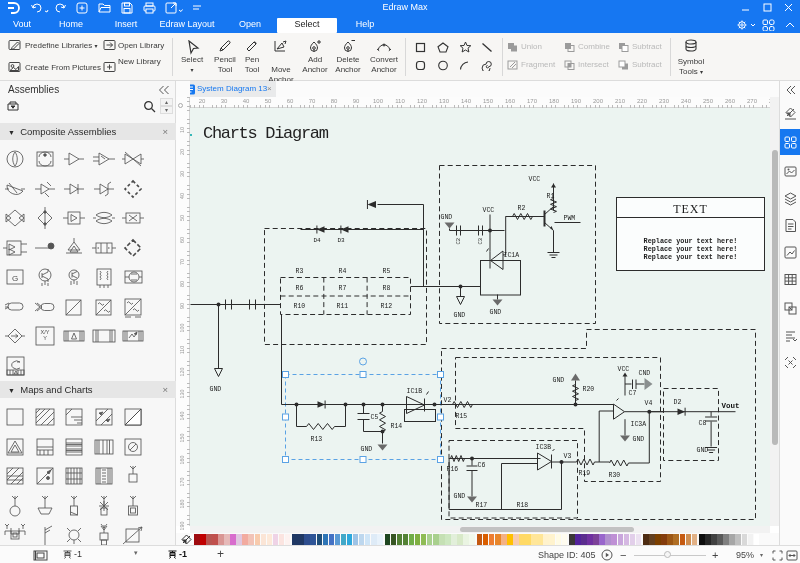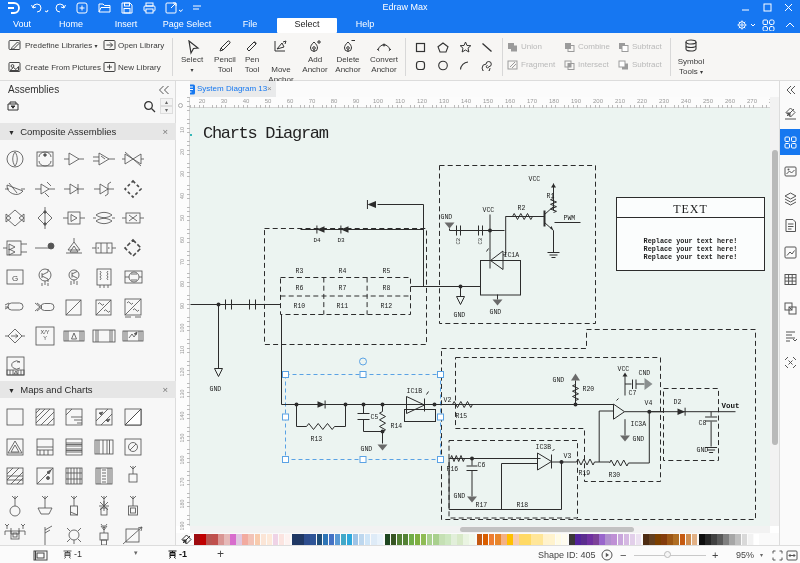--- a/index.html
+++ b/index.html
@@ -262,22 +262,22 @@
   <svg class="abs" style="left:784px;top:3px" width="10" height="9" viewBox="0 0 10 9">
       <path d="M1 1 L8 8 M8 1 L1 8" stroke="#fff"></path>
     </svg>
 </div>
 
 <div class="abs" id="menubar">
   <div class="abs" style="left:277px;top:2px;width:60px;height:15px;background:#fff;border-radius:1px"></div>
   <div class="mtab" style="left:4px;width:36px">Vout</div>
   <div class="mtab" style="left:50px;width:42px">Home</div>
   <div class="mtab" style="left:104px;width:44px">Insert</div>
-  <div class="mtab" style="left:156px;width:62px">Page Select</div>
-  <div class="mtab" style="left:230px;width:40px">File</div>
+  <div class="mtab" style="left:156px;width:62px">Edraw Layout</div>
+  <div class="mtab" style="left:230px;width:40px">Open</div>
   <div class="mtab" style="left:277px;width:60px;color:#222">Select</div>
   <div class="mtab" style="left:345px;width:40px">Help</div>
   <svg class="abs" style="left:735px;top:3px" width="22" height="12" viewBox="0 0 22 12">
       <circle cx="7" cy="6" r="3.2" stroke="#fff" fill="none"></circle>
       <circle cx="7" cy="6" r="1.2" stroke="#fff" fill="none"></circle>
       <path d="M7 1.5 V3 M7 9 V10.5 M2.5 6 H4 M10 6 H11.5 M3.8 2.8 L4.9 3.9 M9.1 8.1 L10.2 9.2 M10.2 2.8 L9.1 3.9 M4.9 8.1 L3.8 9.2" stroke="#fff"></path>
       <path d="M16 5 l2 2 l2 -2" stroke="#fff" fill="none"></path>
     </svg>
   <svg class="abs" style="left:762px;top:3px" width="13" height="12" viewBox="0 0 13 12">
       <rect x="1" y="1" width="4.5" height="4.5" rx="1" stroke="#fff" fill="none"></rect>
@@ -304,21 +304,21 @@
   <div class="rlbl2" style="left:25px;top:30px">Create From Pictures</div>
   <svg class="abs ic" style="left:103px;top:6px" width="13" height="12" viewBox="0 0 13 12">
       <rect x="1" y="1.5" width="11" height="9" rx="1" stroke="#444" fill="none"></rect>
       <path d="M3.5 6 H9.5 M7 3.5 L9.5 6 L7 8.5" stroke="#444" fill="none"></path>
     </svg>
   <div class="rlbl2" style="left:118px;top:8px">Open Library</div>
   <svg class="abs ic" style="left:103px;top:28px" width="13" height="12" viewBox="0 0 13 12">
       <rect x="1" y="1.5" width="11" height="9" rx="1" stroke="#444" fill="none"></rect>
       <path d="M6.5 3.5 V8.5 M4 6 H9" stroke="#444" fill="none"></path>
     </svg>
-  <div class="rlbl2" style="left:118px;top:30px">New Library</div>
+  <div class="rlbl2" style="left:118px;top:24px">New Library</div>
 
   <div class="rsep" style="left:172px"></div>
 
   <svg class="abs ic" style="left:186px;top:7px" width="15" height="15" viewBox="0 0 15 15">
       <path d="M3 1 L12 8 L7.5 8.5 L5 13 Z" stroke="#333" stroke-width="1.2" fill="none"></path>
     </svg>
   <div class="rlbl" style="left:172px;top:22px;width:40px">Select<br><span style="font-size:6px">▾</span></div>
 
   <svg class="abs ic" style="left:218px;top:6px" width="14" height="14" viewBox="0 0 14 14">
       <path d="M2 12 L3 9 L10 2 A1.6 1.6 0 0 1 12 4 L5 11 Z" stroke="#333" fill="none"></path>

